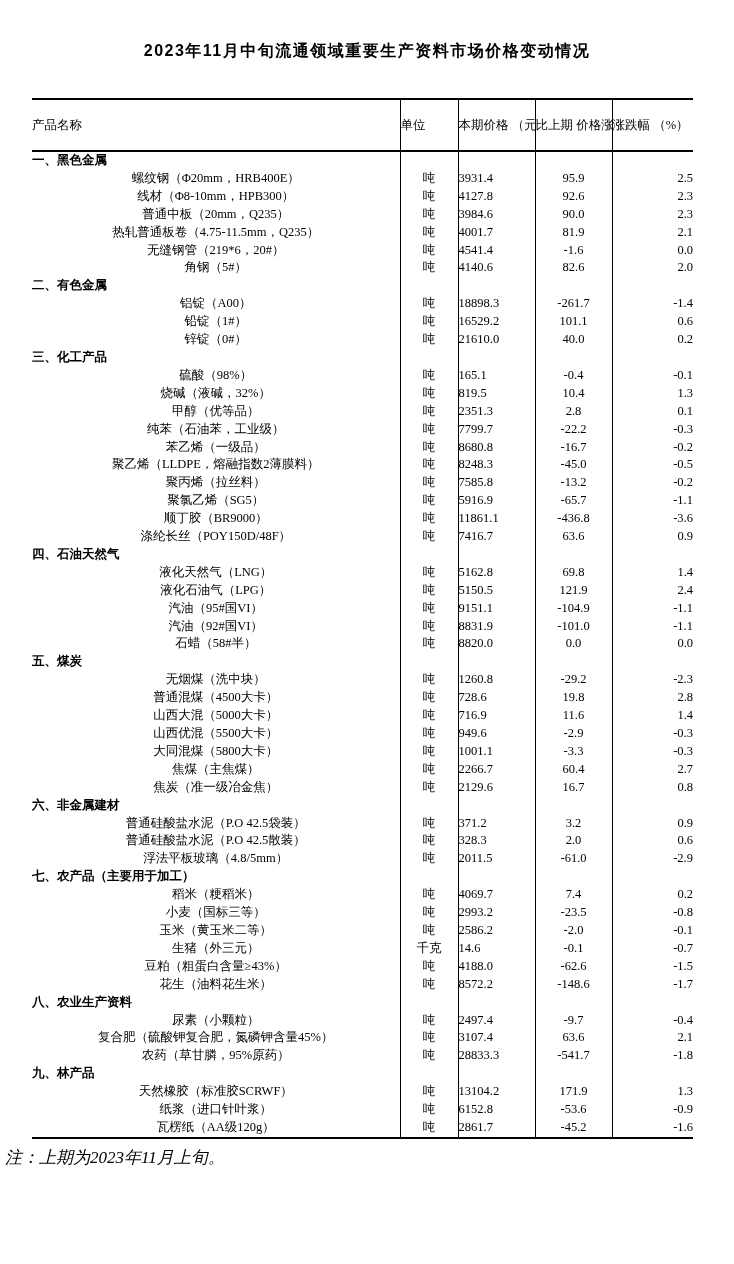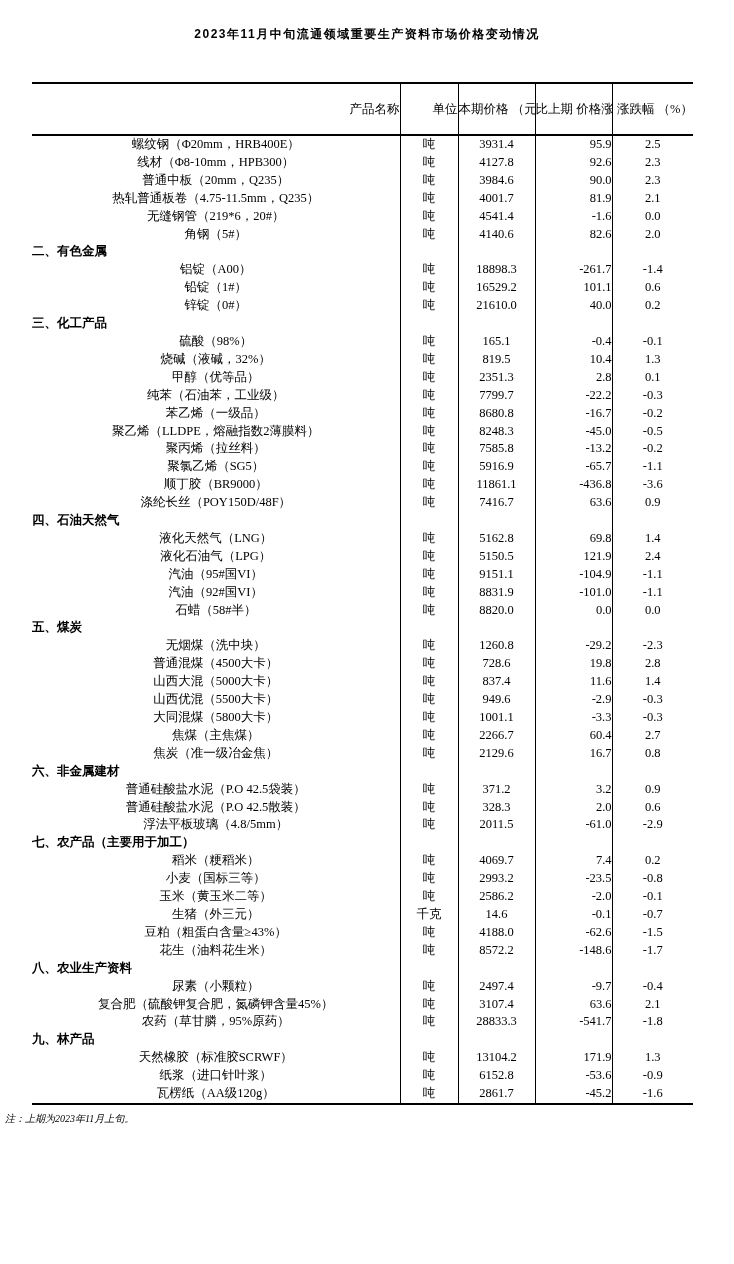--- a/index.html
+++ b/index.html
@@ -10,24 +10,24 @@
     font-family: "Liberation Serif", "DejaVu Serif", serif;
   }
   .page {
     position: relative;
     width: 734px;
     height: 1264px;
     background: #ffffff;
     overflow: hidden;
   }
   .title {
-    margin: 0;
+    margin: 16px;
     padding-top: 25px;
     text-align: center;
-    font-size: 12px;
+    font-size: 16px;
     line-height: 19px;
     font-weight: bold;
     letter-spacing: 1.5px;
     font-family: "Liberation Sans", "DejaVu Sans", sans-serif;
   }
   table.price-table {
     border-collapse: collapse;
     table-layout: fixed;
     width: 661px;
     margin: 38px 0 0 32px;
@@ -42,21 +42,21 @@
   }
   table.price-table th:nth-child(n+2),
   table.price-table td:nth-child(n+2) {
     border-left: 1px solid #000;
   }
   thead th {
     height: 50px;
     font-weight: normal;
     font-size: 12.5px;
     line-height: 15px;
-    text-align: right;
+    text-align: left;
     vertical-align: middle;
     white-space: pre-line;
     border-bottom: 2px solid #000;
   }
   tbody td {
     height: 17.9px;
     font-size: 12.5px;
     line-height: 17.9px;
     vertical-align: middle;
   }
@@ -65,26 +65,26 @@
     padding-left: 45px;
   }
   td.section-name {
     text-align: left;
     padding-left: 3px;
     font-weight: bold;
     font-family: "Liberation Sans", "DejaVu Sans", sans-serif;
     font-size: 12.5px;
   }
   td.unit  { text-align: center; }
-  td.price { text-align: center; padding-right: 4px; }
-  td.change{ text-align: right; padding-right: 3px; }
-  td.pct   { text-align: center; padding-right: 11px; }
+  td.price { text-align: left; padding-right: 4px; }
+  td.change{ text-align: center; padding-right: 3px; }
+  td.pct   { text-align: right; padding-right: 11px; }
   .note {
     margin: 7px 16px 0 5px;
-    font-size: 10px;
+    font-size: 17px;
     font-style: italic;
     font-family: "Liberation Serif", "DejaVu Serif", serif;
   }
 </style>
 </head>
 <body>
 
 <div class="page">
   <h1 class="title">2023年11月中旬流通领域重要生产资料市场价格变动情况</h1>
 
@@ -104,20 +104,27 @@
 （元）</th>
         <th>比上期
 价格涨跌
 （元）</th>
         <th>涨跌幅
 （%）</th>
       </tr>
     </thead>
     <tbody id="table-body">
         <tr>
+          <td class="section-name">一、黑色金属</td>
+          <td></td>
+          <td></td>
+          <td></td>
+          <td></td>
+        </tr>
+        <tr>
           <td class="product">螺纹钢（Φ20mm，HRB400E）</td>
           <td class="unit">吨</td>
           <td class="price">3931.4</td>
           <td class="change">95.9</td>
           <td class="pct">2.5</td>
         </tr>
         <tr>
           <td class="product">线材（Φ8-10mm，HPB300）</td>
           <td class="unit">吨</td>
           <td class="price">4127.8</td>
@@ -316,21 +323,21 @@
         <tr>
           <td class="product">普通混煤（4500大卡）</td>
           <td class="unit">吨</td>
           <td class="price">728.6</td>
           <td class="change">19.8</td>
           <td class="pct">2.8</td>
         </tr>
         <tr>
           <td class="product">山西大混（5000大卡）</td>
           <td class="unit">吨</td>
-          <td class="price">837.4</td>
+          <td class="price">716.9</td>
           <td class="change">11.6</td>
           <td class="pct">1.4</td>
         </tr>
         <tr>
           <td class="product">山西优混（5500大卡）</td>
           <td class="unit">吨</td>
           <td class="price">949.6</td>
           <td class="change">-2.9</td>
           <td class="pct">-0.3</td>
         </tr>

